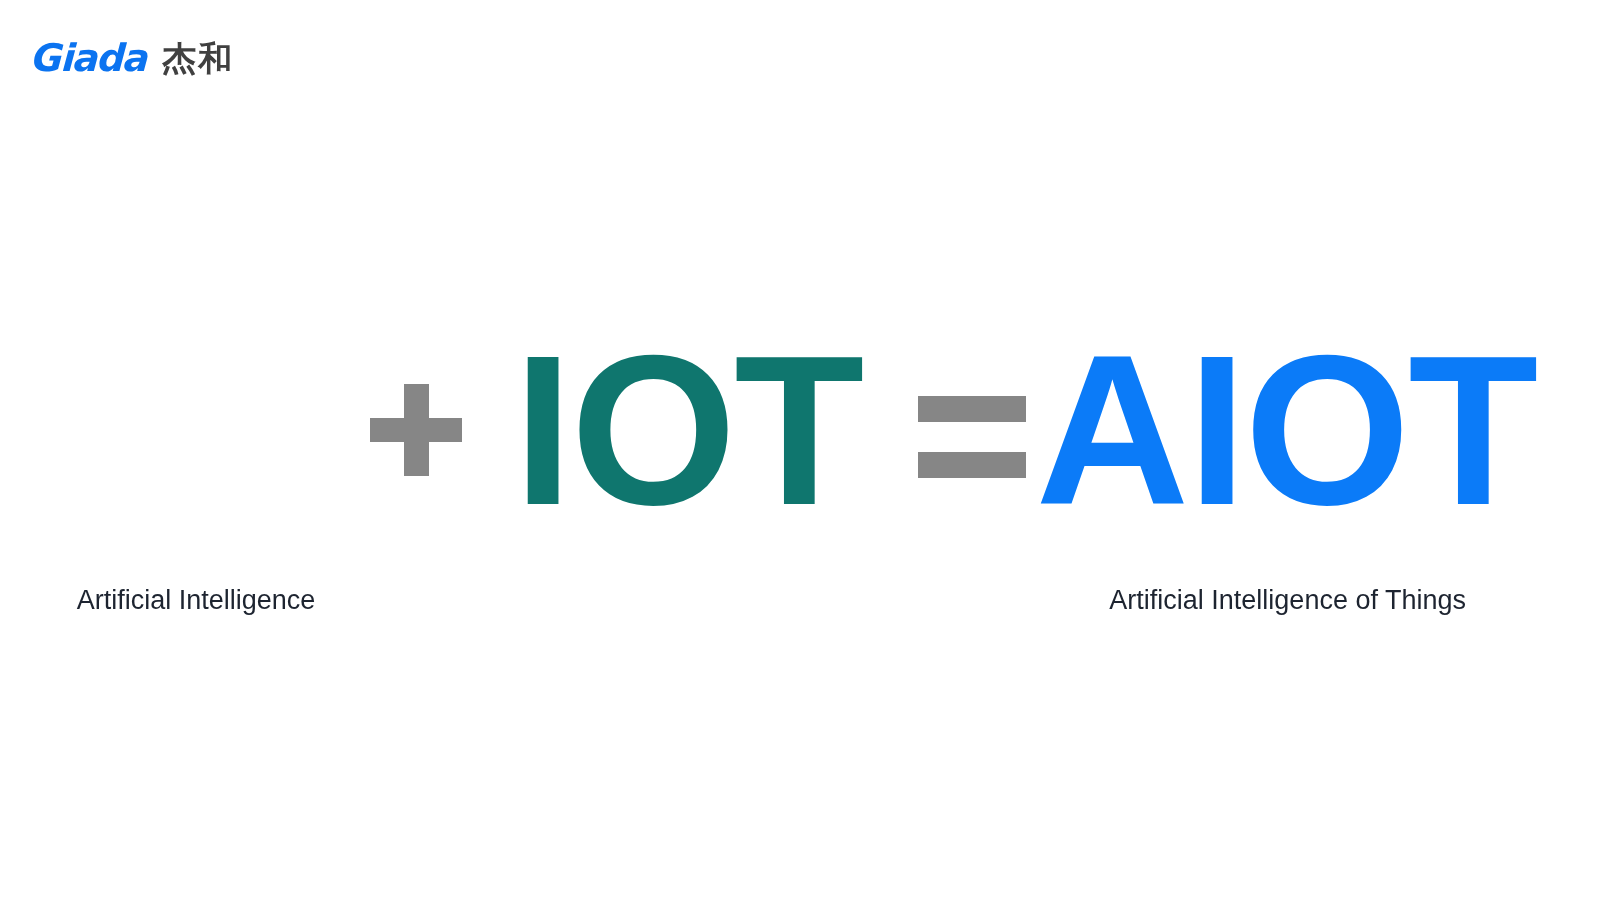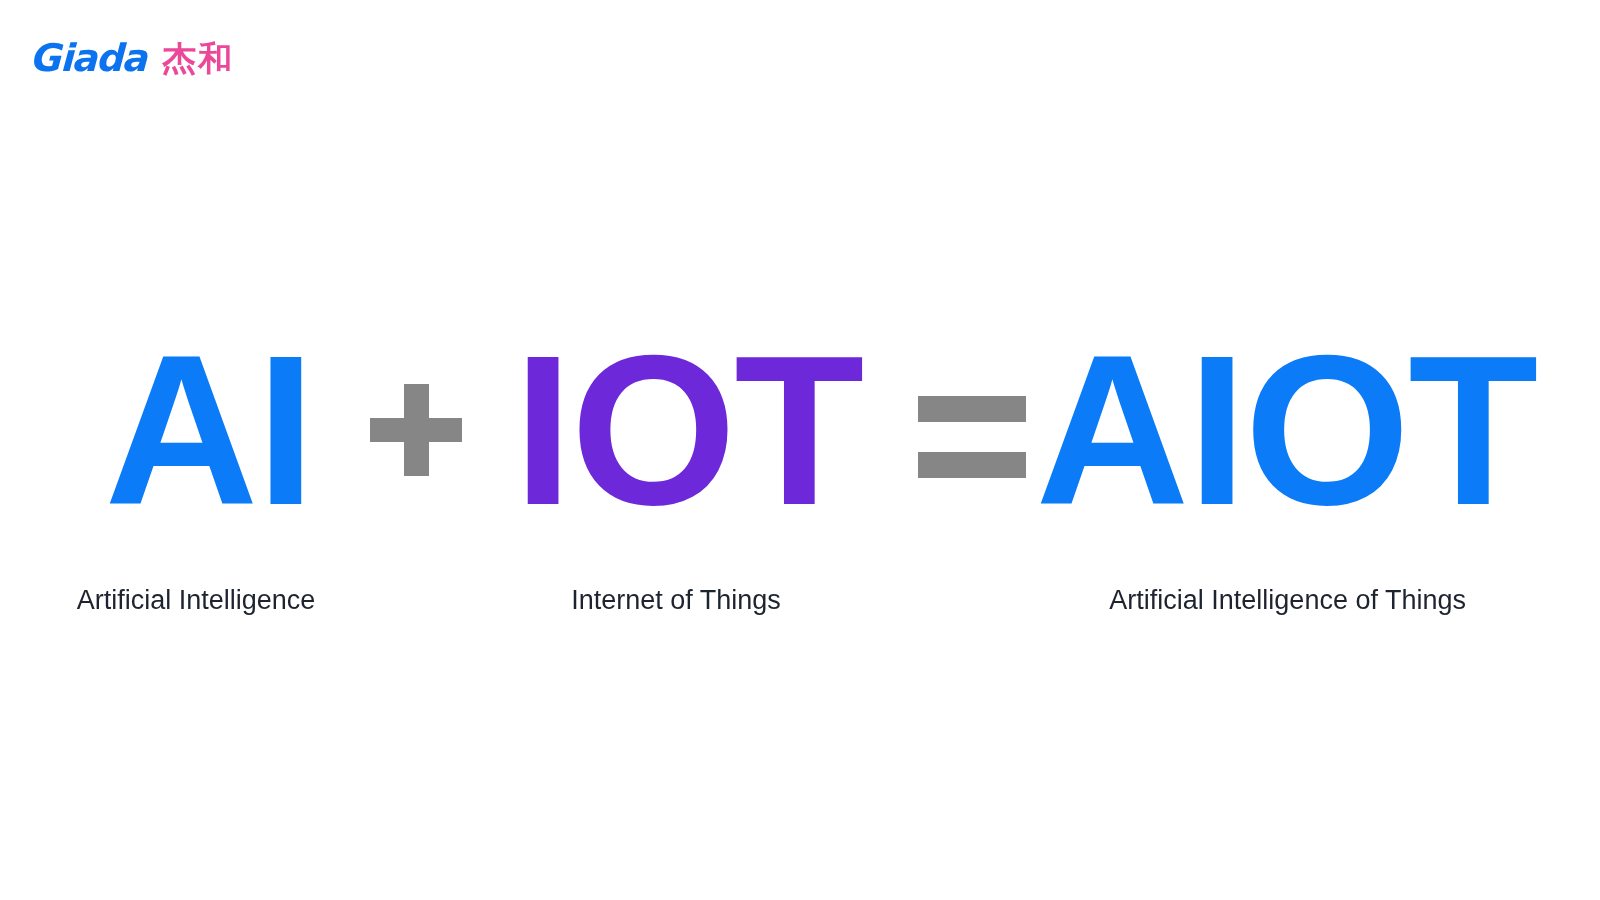--- a/index.html
+++ b/index.html
@@ -33,21 +33,21 @@
     font-style: italic;
     letter-spacing: -1.5px;
     color: #0b73f0;
     line-height: 1;
     transform: skewX(-4deg);
   }
   .brand-cn {
     font-family: "DejaVu Sans", "Liberation Sans", sans-serif;
     font-size: 34px;
     font-weight: 700;
-    color: #ec4899;
+    color: #404040;
     line-height: 1;
     letter-spacing: 2px;
   }
 
   
   .equation {
     position: absolute;
     left: 0;
     top: 300px;
     width: 1600px;
@@ -62,21 +62,21 @@
     justify-content: center;
     font-family: "Liberation Sans", "DejaVu Sans", sans-serif;
     font-weight: 700;
     font-size: 213px;
     line-height: 1;
     letter-spacing: -2px;
     white-space: nowrap;
     user-select: none;
   }
   .eq-term.blue { color: #0b7bf8; }
-  .eq-term.black { color: #6d28d9; }
+  .eq-term.black { color: #0f766e; }
 
   #term-ai      { left: 118px;  width: 182px; }
   #term-iot     { left: 536px;  width: 304px; }
   #term-aiot    { left: 1068px; width: 436px; text-align: center; }
 
   
   .op {
     position: absolute;
     top: 0;
     height: 260px;
@@ -132,34 +132,32 @@
 </head>
 <body>
 
 <div class="brand">
   <span class="brand-wordmark">Giada</span>
   <span class="brand-cn">杰和</span>
 </div>
 
 <div class="equation">
 
-  <div class="eq-term blue" id="term-ai">AI</div>
 
   <div class="op" id="op-plus">
     <span class="bar-h"></span>
     <span class="bar-v"></span>
   </div>
 
   <div class="eq-term black" id="term-iot">IOT</div>
 
   <div class="op" id="op-eq">
     <span class="bar-top"></span>
     <span class="bar-bot"></span>
   </div>
 
   <div class="eq-term blue" id="term-aiot">AIOT</div>
 </div>
 
 <div class="captions">
   <div class="caption" id="caption-ai">Artificial Intelligence</div>
-  <div class="caption" id="caption-iot">Internet of Things</div>
   <div class="caption" id="caption-aiot">Artificial Intelligence of Things</div>
 </div>
 
 </body></html>

